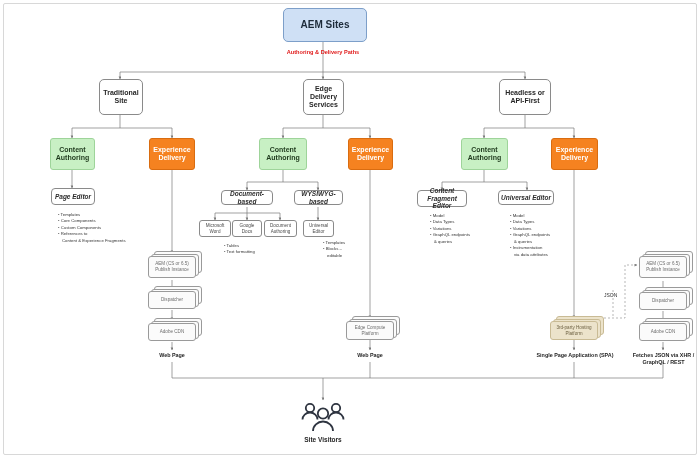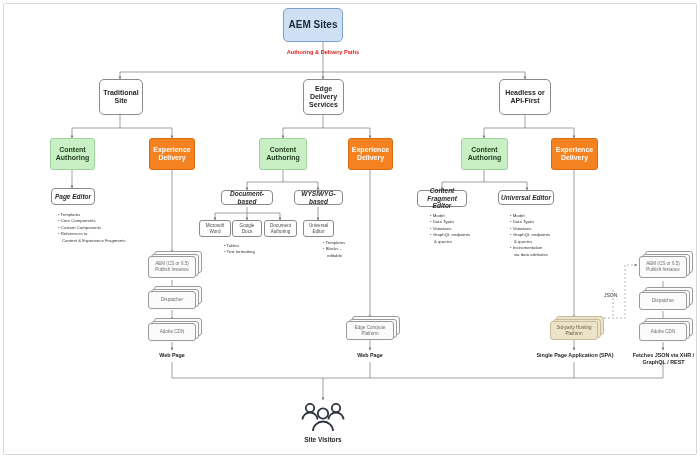--- a/index.html
+++ b/index.html
@@ -120,21 +120,21 @@
       <path d="M172,378 L663,378"></path>
       <path d="M323,378 L323,400" marker-end="url(#ar)"></path>
     </g>
 
     <g stroke="#9a9a9a" stroke-width="0.7" fill="none" stroke-dasharray="2,2">
       <path d="M600,318 L625,318 L625,265 L637,265" marker-end="url(#ar)"></path>
       <path d="M613,290 L613,318"></path>
     </g>
   </svg>
 
-  <div class="node root" style="left:283px;top:8px;width:60px;height:34px;align-items:center;">
+  <div class="node root" style="left:283px;top:8px;width:84px;height:34px;align-items:center;">
     <span>AEM Sites</span>
   </div>
 
   <div class="redlabel" style="left:263px;top:49px;width:120px;">Authoring &amp; Delivery Paths</div>
 
   <div class="node branch" style="left:99px;top:79px;width:44px;height:36px;">
     <span>Traditional Site</span>
   </div>
   <div class="node branch" style="left:303px;top:79px;width:41px;height:36px;">
     <span>Edge Delivery Services</span>

